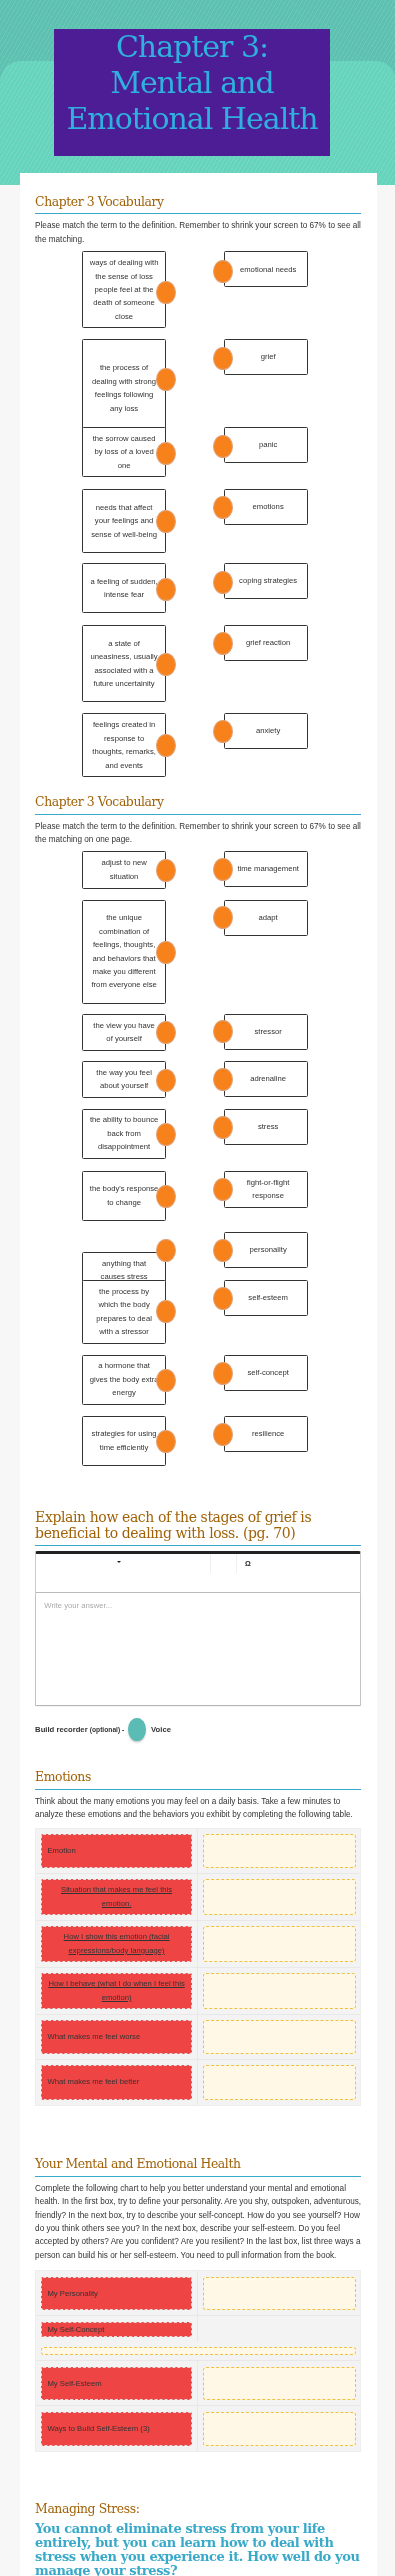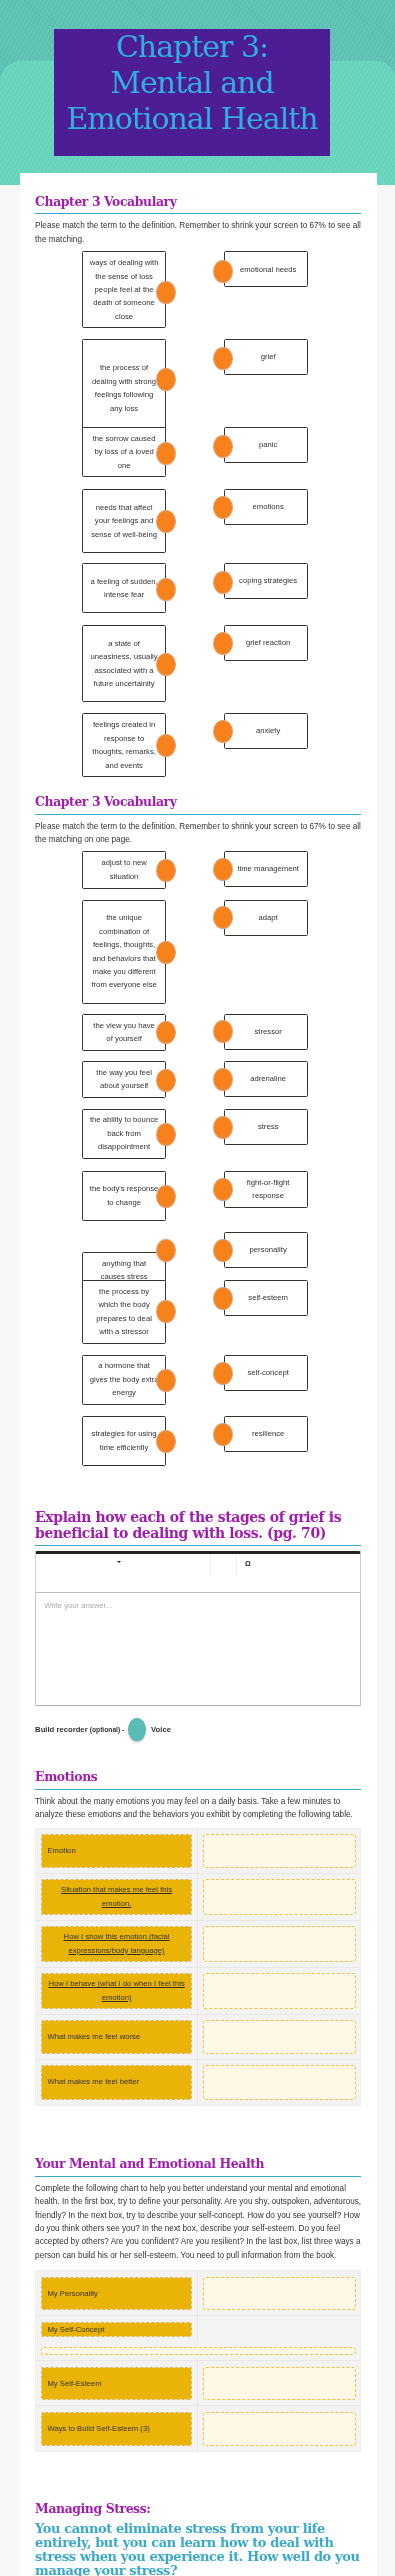--- a/index.html
+++ b/index.html
@@ -30,21 +30,21 @@
     color: #2fb0de; font-size: 30px; line-height: 36px; letter-spacing: -1px;
   }
 
   .card {
     position: absolute; left: 19.6px; top: 173px; width: 357px; height: 2682px;
     background: #fff;
   }
 
   .section { position: absolute; left: 15.5px; width: 326px; }
   .section-title {
-    font-family: "DejaVu Serif", serif; color: #a21caf; font-weight: bold;
+    font-family: "DejaVu Serif", serif; color: #a16207; font-weight: normal;
     font-size: 12.4px; line-height: 14.4px; letter-spacing: -0.4px;
     padding-bottom: 4.1px; border-bottom: 0.5px solid #39a9c9;
   }
   .section-title.big { font-size: 14px; line-height: 15.5px; }
   .section-sub {
     font-family: "DejaVu Serif", serif; color: #39a9c9; font-size: 13px; line-height: 14px;
     letter-spacing: -0.4px; padding-bottom: 6.2px; border-bottom: 0.5px solid #39a9c9; margin-top: 5.2px;
   }
   .instructions { font-size: 8.2px; line-height: 13.4px; color: #333; margin-top: 5.2px; }
 
@@ -81,21 +81,21 @@
   .recorder { position: absolute; left: 0; display: flex; align-items: center; font-size: 7.7px; font-weight: bold; color: #333; }
   .recorder .opt { font-size: 6.7px; margin-left: 2.1px; }
   .recorder .mic { width: 17.5px; height: 23px; border-radius: 50%; background: #5abcb5; margin: 0 5.2px 0 4.1px;
     box-shadow: 0 1.5px 2.1px rgba(0,0,0,0.2); cursor: pointer; }
 
   .table { position: absolute; left: 0; width: 326px; background: #f3f3f3; border: 0.5px solid #eee; }
   .trow { display: flex; height: 60px; border-bottom: 0.5px solid #e8e8e8; }
   .trow:last-child { border-bottom: none; }
   .tcell-l { width: 162px; padding: 5.2px 5.2px; border-right: 0.5px solid #e8e8e8; }
   .tcell-r { flex: 1; padding: 5.2px 4.6px; }
-  .label-box { width: 100%; height: 100%; background: #eab308; border: 0.5px dashed #ddd; border-radius: 2.1px;
+  .label-box { width: 100%; height: 100%; background: #ef4444; border: 0.5px dashed #ddd; border-radius: 2.1px;
     display: flex; align-items: center; padding: 0 5.2px; font-size: 7.7px; line-height: 13.4px; color: #333; }
   .label-box.center { justify-content: center; text-align: center; text-decoration: underline; }
   .input-box { width: 100%; height: 100%; background: #fff8e6; border: 0.8px dashed #f0c040; border-radius: 3.1px; cursor: text; }
 </style>
 </head>
 <body>
 
 <div class="banner">
   <div class="cloud"></div>
 </div>

